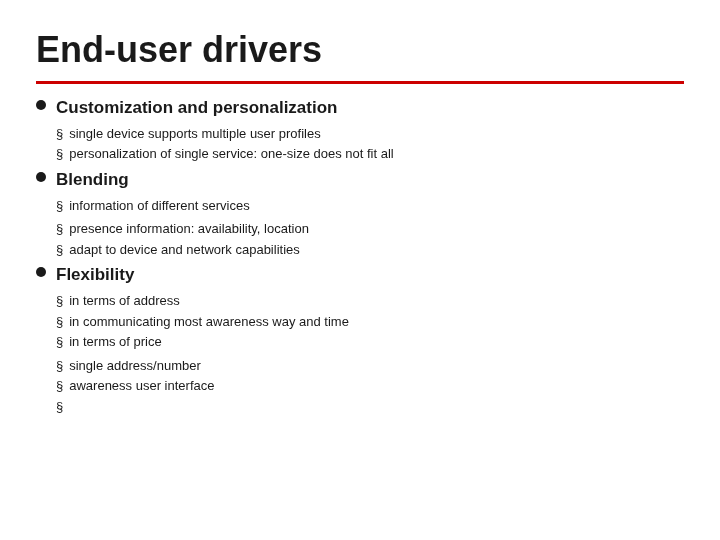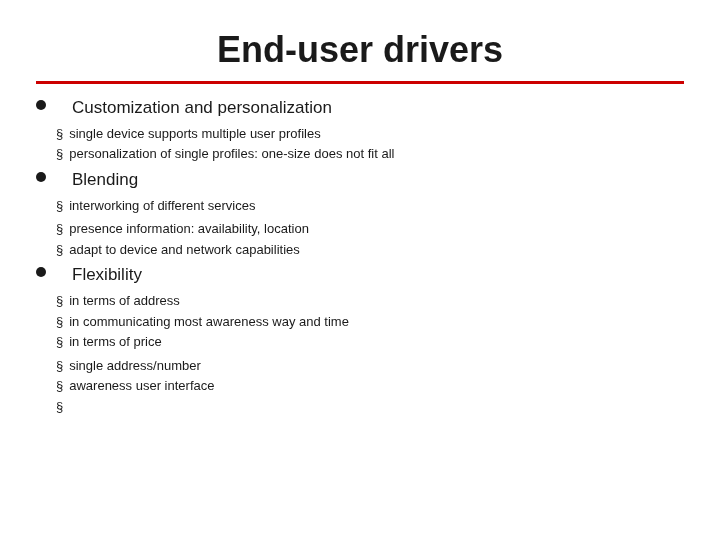--- a/index.html
+++ b/index.html
@@ -14,21 +14,20 @@
       background: #ffffff;
       font-family: Arial, Helvetica, sans-serif;
       overflow: hidden;
     }
 
     .slide {
       width: 720px;
       height: 402px;
       padding: 28px 36px 20px 36px;
       position: relative;
-      text-align: center;
     }
 
     .title {
       font-size: 36px;
       font-weight: bold;
       color: #1a1a1a;
       margin-bottom: 10px;
       line-height: 1.2;
     }
 
@@ -55,24 +54,23 @@
       height: 10px;
       background: #1a1a1a;
       border-radius: 50%;
       margin-top: 4px;
       margin-right: 10px;
       flex-shrink: 0;
     }
 
     .bullet-label {
       font-size: 17px;
-      font-weight: normal;
+      font-weight: bold;
       color: #1a1a1a;
       line-height: 1.4;
-      margin-left: 16px;
     }
 
     .sub-items {
       margin-left: 20px;
       margin-bottom: 4px;
     }
 
     .sub-item {
       display: flex;
       align-items: flex-start;
@@ -105,31 +103,31 @@
         <div class="bullet-dot"></div>
         <span class="bullet-label">Customization and personalization</span>
       </div>
       <div class="sub-items">
         <div class="sub-item">
           <span class="sub-bullet">§</span>
           <span class="sub-text">single device supports multiple user profiles</span>
         </div>
         <div class="sub-item">
           <span class="sub-bullet">§</span>
-          <span class="sub-text">personalization of single profiles: one-size does not fit all</span>
+          <span class="sub-text">personalization of single service: one-size does not fit all</span>
         </div>
       </div>
       <div class="bullet-item">
         <div class="bullet-dot"></div>
         <span class="bullet-label">Blending</span>
       </div>
       <div class="sub-items">
         <div class="sub-item">
           <span class="sub-bullet">§</span>
-          <span class="sub-text">interworking of different services</span>
+          <span class="sub-text">information of different services</span>
         </div>
       </div>
       <div class="sub-items">
         <div class="sub-item">
           <span class="sub-bullet">§</span>
           <span class="sub-text">presence information: availability, location</span>
         </div>
         <div class="sub-item">
           <span class="sub-bullet">§</span>
           <span class="sub-text">adapt to device and network capabilities</span>

